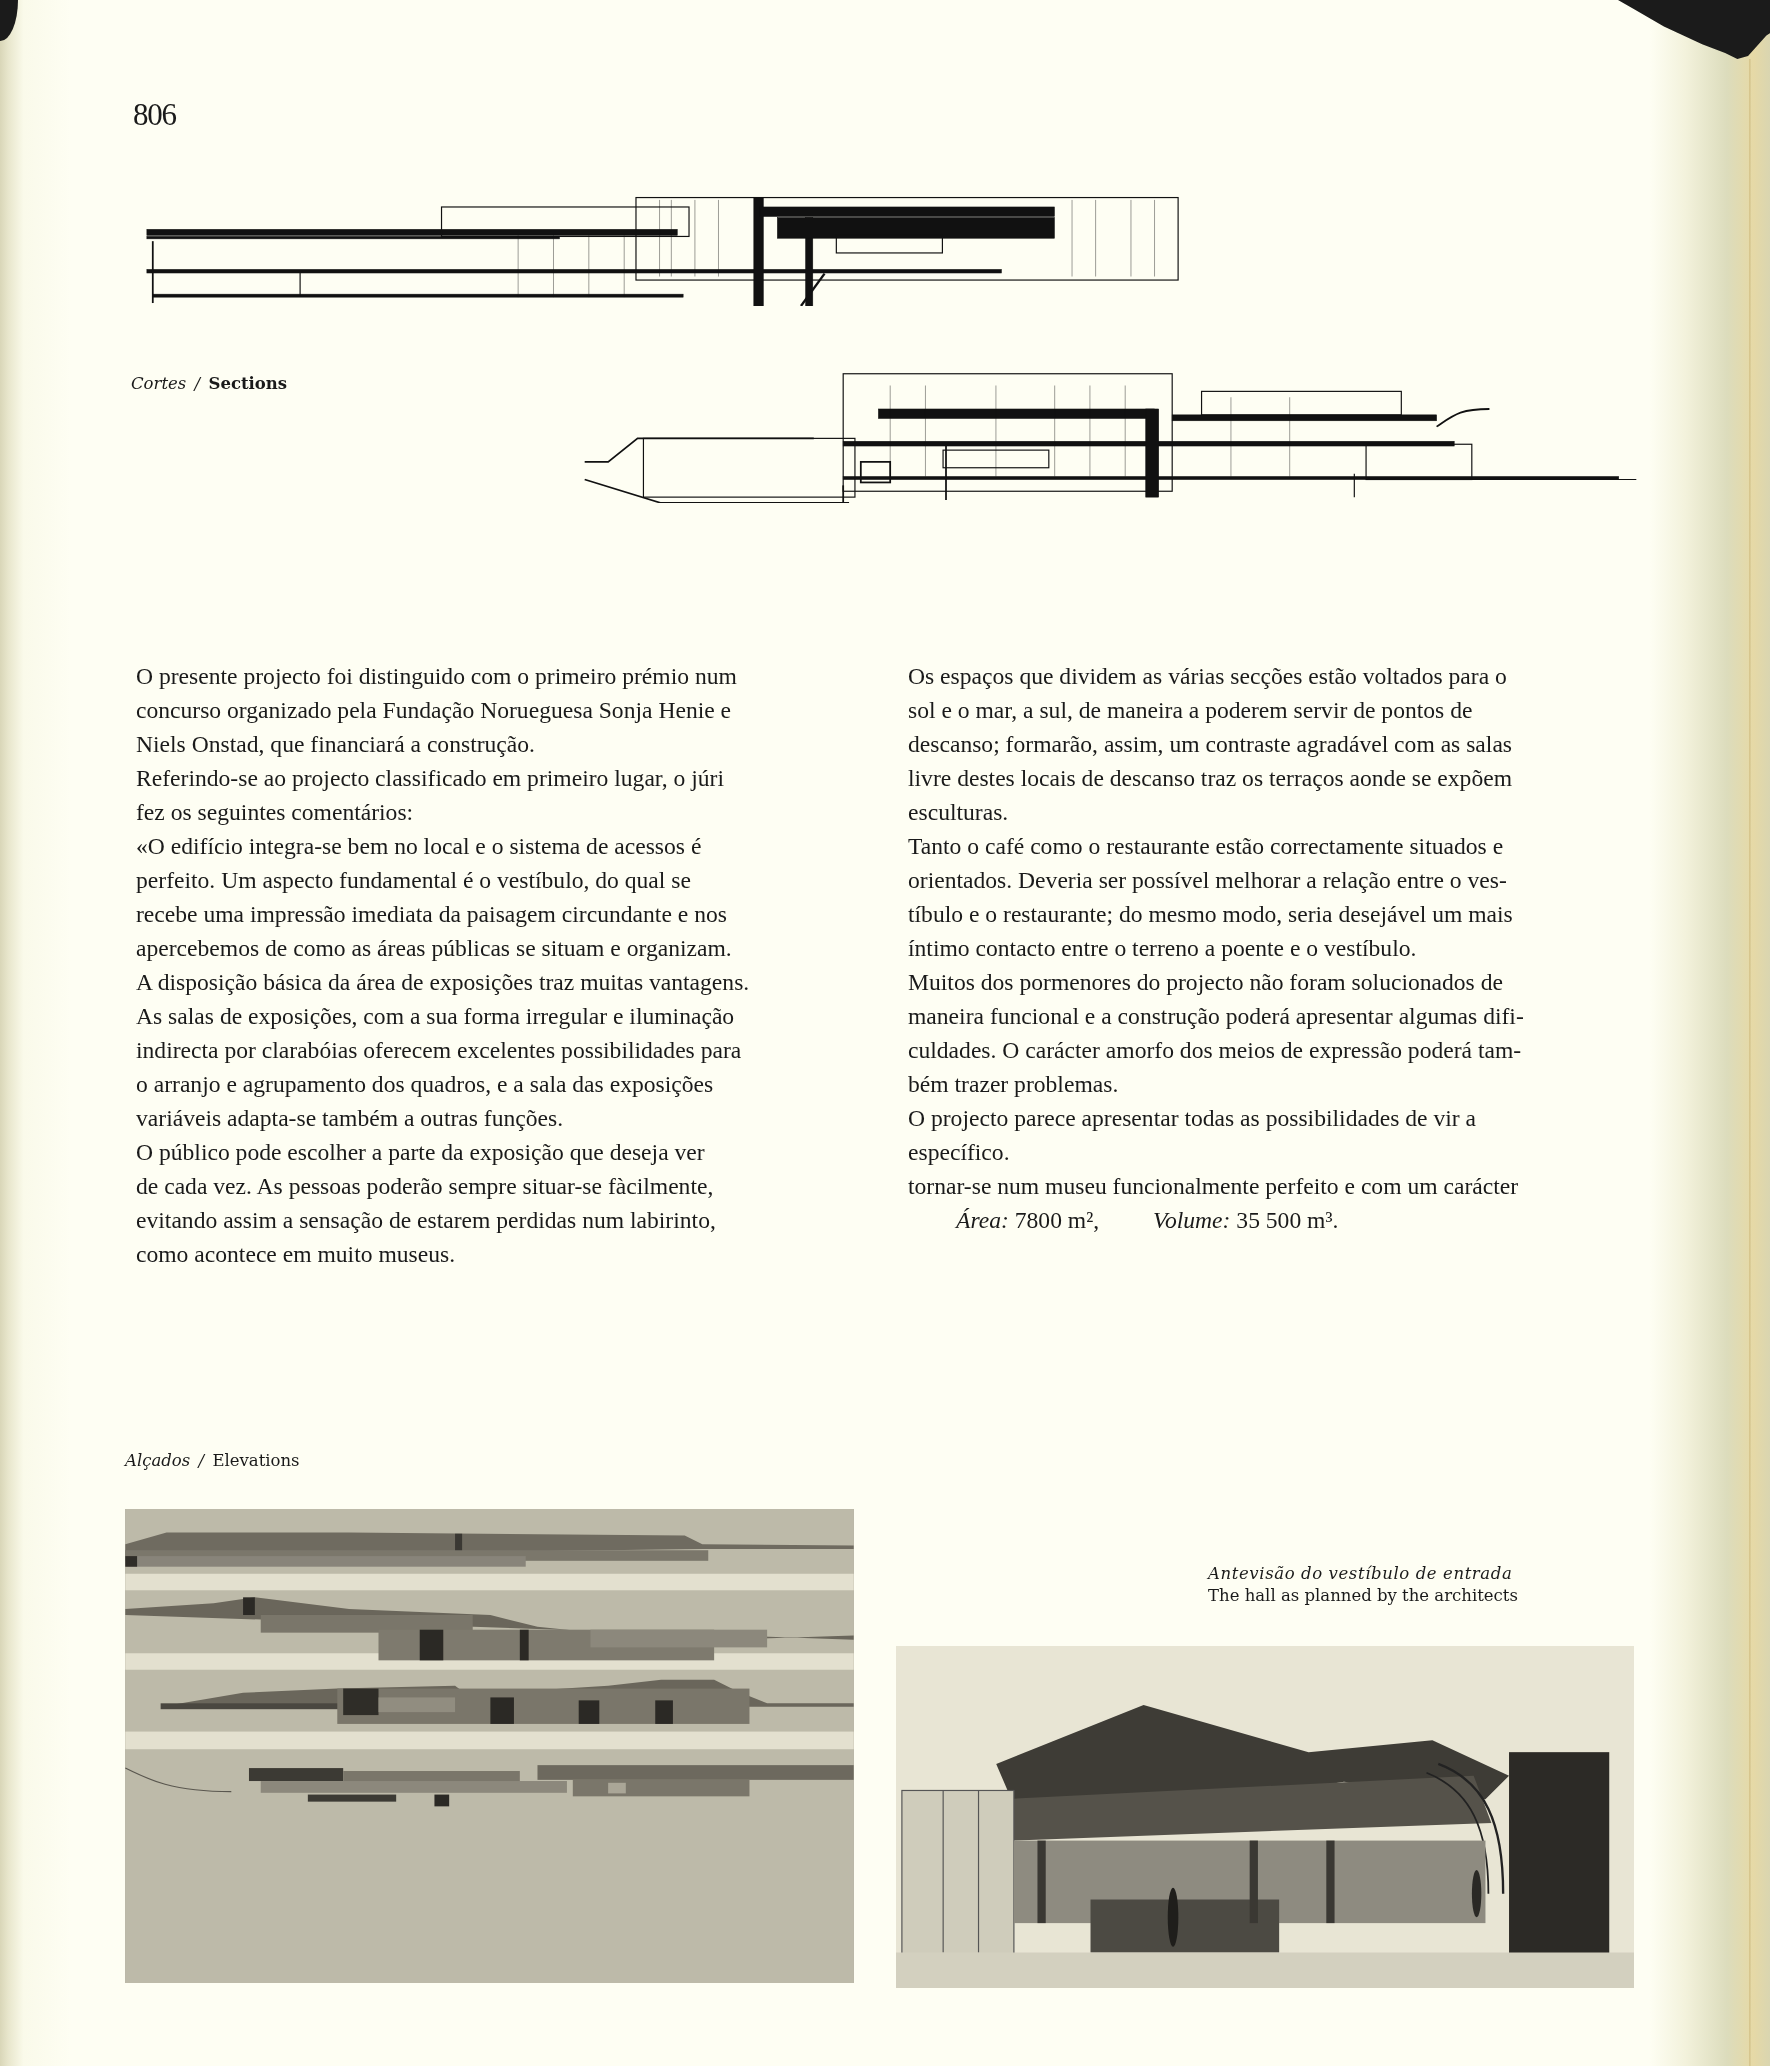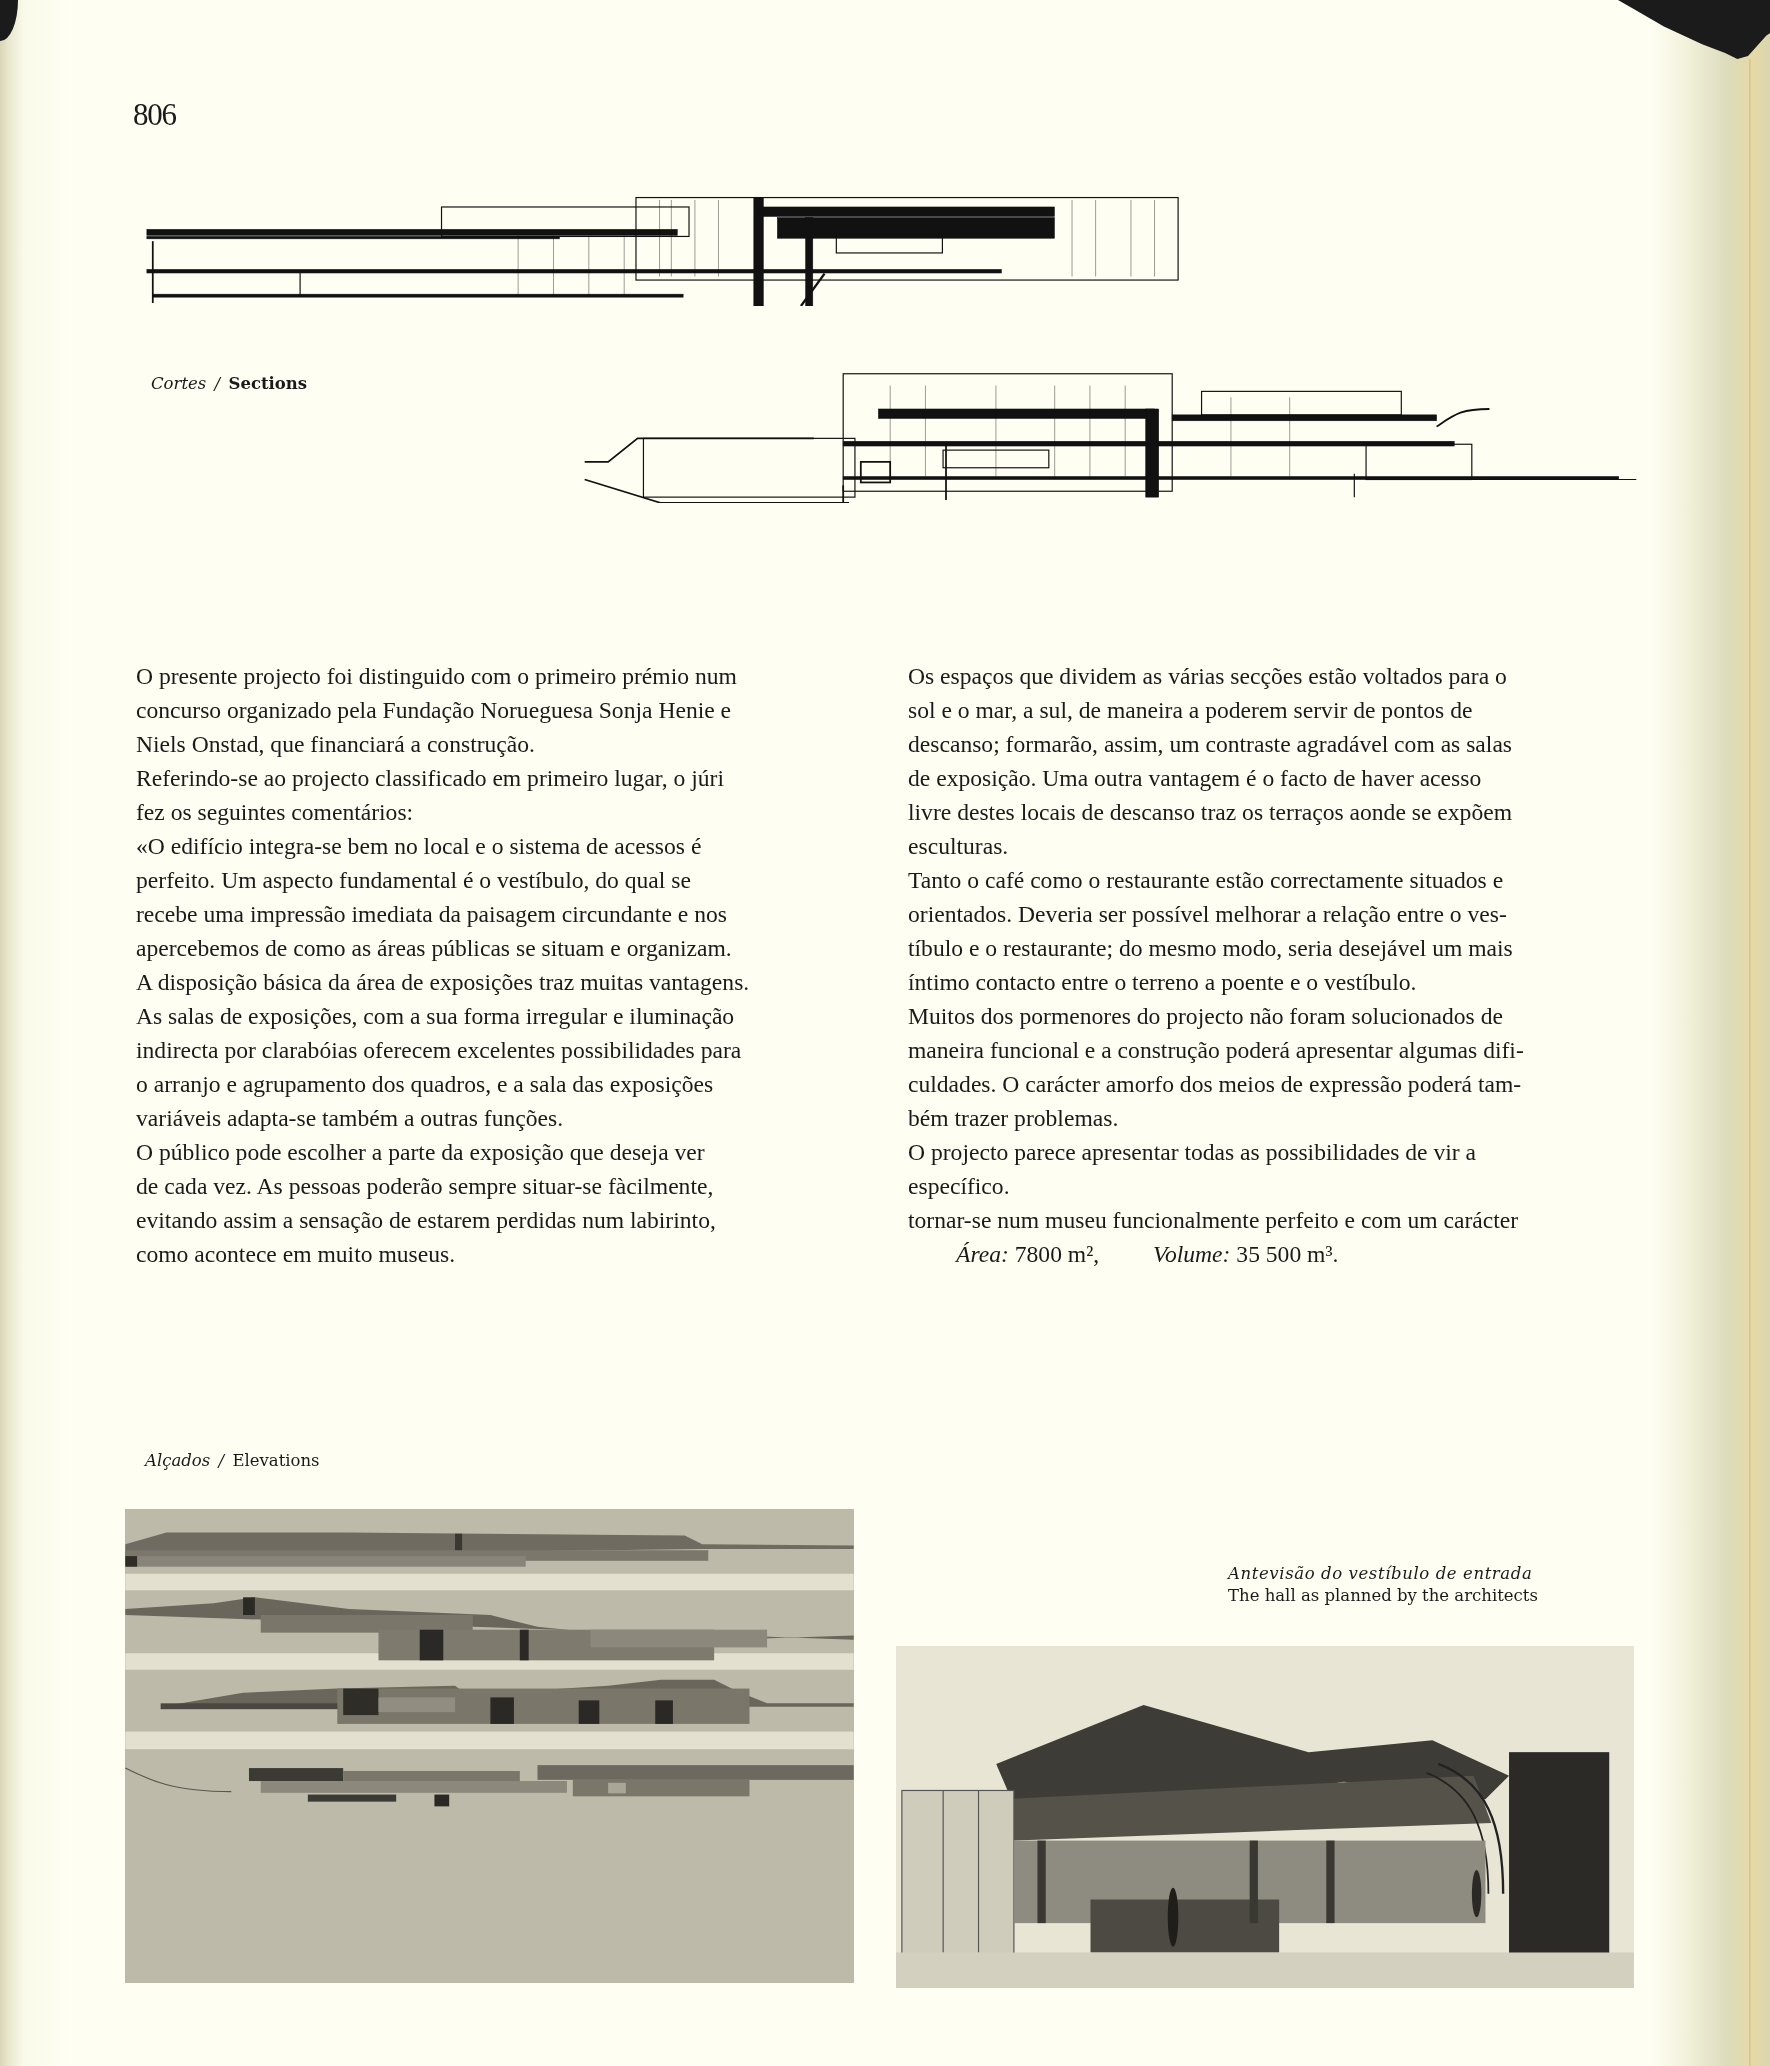--- a/index.html
+++ b/index.html
@@ -25,21 +25,21 @@
   .fold-line {
     position:absolute; left:1749px; top:59px; width:2.4px; height:2007px;
     background:linear-gradient(to right,#d8c48a,#c9b57a,#e4d9a8);
     opacity:.7;
   }
   .page-number {
     position:absolute; left:133px; top:97px;
     font-family:"Liberation Serif",serif; font-size:31px; letter-spacing:-1.2px;
   }
   .caption {
-    position:absolute; font-family:"DejaVu Serif",serif; font-size:16.5px; white-space:nowrap;margin-left:20px;
+    position:absolute; font-family:"DejaVu Serif",serif; font-size:16.5px; white-space:nowrap;
   }
   .caption i { font-style:italic; }
   .caption .sep { margin:0 8.3px; font-style:italic; }
   .drawing { position:absolute; }
   .col {
     position:absolute; width:732px;
     font-family:"Liberation Serif",serif; font-size:23.6px; line-height:34px;
   }
   .col .line {
     display:block; text-align:justify; text-align-last:justify;
@@ -151,21 +151,20 @@
     <span class="line">O público pode escolher a parte da exposição que deseja ver</span>
     <span class="line">de cada vez. As pessoas poderão sempre situar-se fàcilmente,</span>
     <span class="line">evitando assim a sensação de estarem perdidas num labirinto,</span>
     <span class="line last">como acontece em muito museus.</span>
   </div>
 
   <div class="col" style="left:908px;top:659px;">
     <span class="line">Os espaços que dividem as várias secções estão voltados para o</span>
     <span class="line">sol e o mar, a sul, de maneira a poderem servir de pontos de</span>
     <span class="line">descanso; formarão, assim, um contraste agradável com as salas</span>
-    <span class="line">de exposição. Uma outra vantagem é o facto de haver acesso</span>
     <span class="line">livre destes locais de descanso traz os terraços aonde se expõem</span>
     <span class="line last">esculturas.</span>
     <span class="line">Tanto o café como o restaurante estão correctamente situados e</span>
     <span class="line">orientados. Deveria ser possível melhorar a relação entre o ves-</span>
     <span class="line">tíbulo e o restaurante; do mesmo modo, seria desejável um mais</span>
     <span class="line last">íntimo contacto entre o terreno a poente e o vestíbulo.</span>
     <span class="line">Muitos dos pormenores do projecto não foram solucionados de</span>
     <span class="line">maneira funcional e a construção poderá apresentar algumas difi-</span>
     <span class="line">culdades. O carácter amorfo dos meios de expressão poderá tam-</span>
     <span class="line last">bém trazer problemas.</span>

